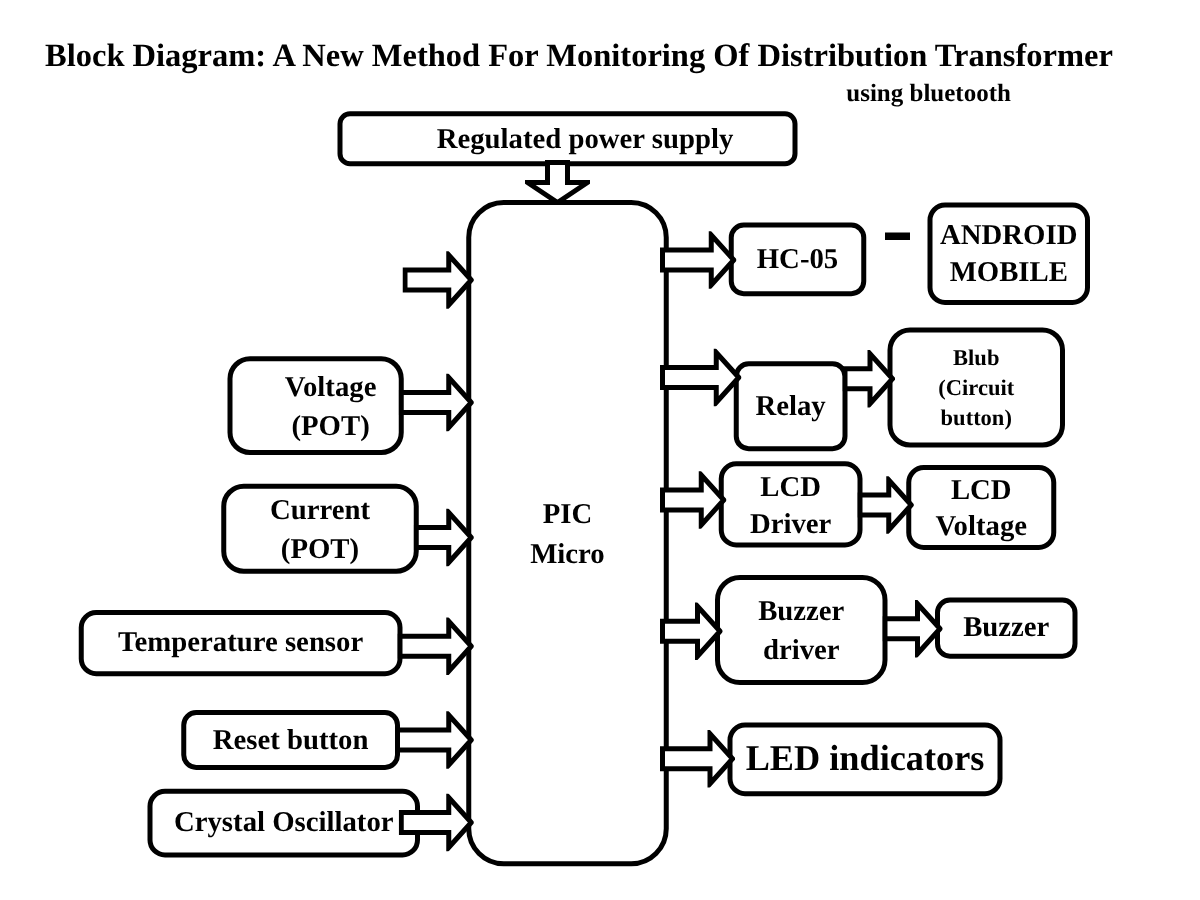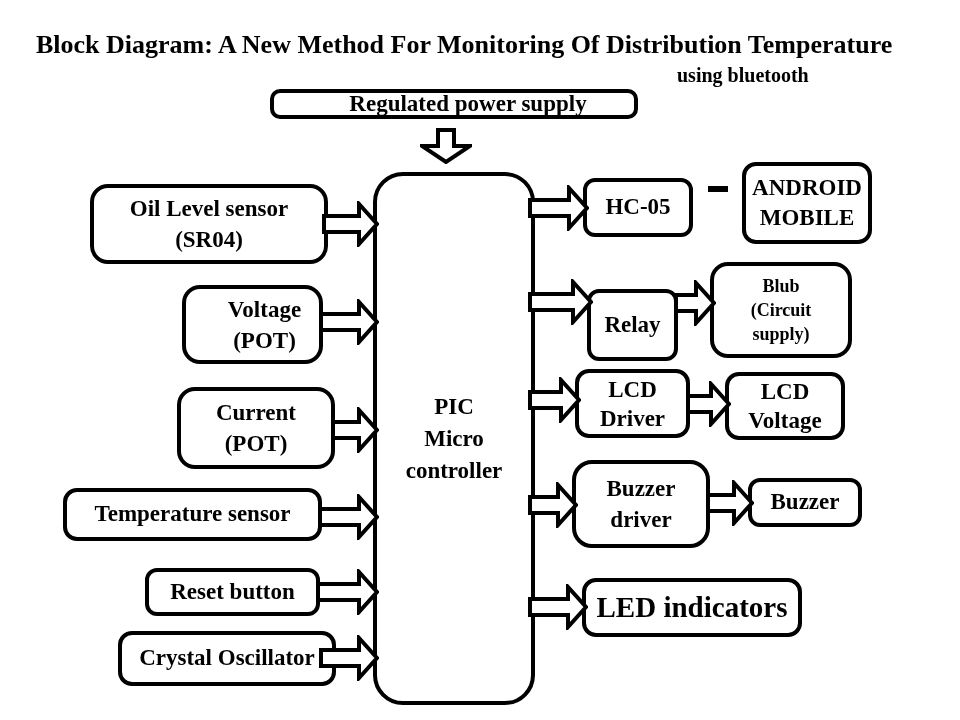--- a/index.html
+++ b/index.html
@@ -48,44 +48,39 @@
   .dash{
     position:absolute;
     background:#000;
   }
 </style>
 </head>
 <body>
 
 <div id="stage">
 
-  <div class="title">Block Diagram: A New Method For Monitoring Of Distribution Temperature</div>
+  <div class="title">Block Diagram: A New Method For Monitoring Of Distribution Transformer</div>
   <div class="subtitle">using bluetooth</div>
 
-  <div class="box" style="left:270px;top:89px;width:368px;height:30px;border-radius:10px;font-size:23px;padding-left:28px;">
+  <div class="box" style="left:270px;top:89px;width:368px;height:44px;border-radius:10px;font-size:23px;padding-left:28px;">
     <div>Regulated power supply</div>
   </div>
 
-  <div class="box" style="left:373px;top:160px;width:162px;height:533px;border-radius:30px;font-size:23px;line-height:32px;margin-top:12px;">
+  <div class="box" style="left:373px;top:160px;width:162px;height:533px;border-radius:30px;font-size:23px;line-height:32px;">
     <div>PIC</div>
     <div>Micro</div>
-    <div>controller</div>
   </div>
 
-  <div class="box" style="left:90px;top:184px;width:238px;height:80px;border-radius:18px;font-size:23px;line-height:31px;">
-    <div>Oil Level sensor</div>
-    <div>(SR04)</div>
-  </div>
 
   <div class="box" style="left:182px;top:285px;width:141px;height:79px;border-radius:18px;font-size:23px;line-height:31px;padding-left:24px;">
     <div>Voltage</div>
     <div>(POT)</div>
   </div>
 
-  <div class="box" style="left:177px;top:387px;width:158px;height:82px;border-radius:18px;font-size:23px;line-height:31px;">
+  <div class="box" style="left:177px;top:387px;width:158px;height:72px;border-radius:18px;font-size:23px;line-height:31px;">
     <div>Current</div>
     <div>(POT)</div>
   </div>
 
   <div class="box" style="left:63px;top:488px;width:259px;height:53px;border-radius:14px;font-size:23px;">
     <div>Temperature sensor</div>
   </div>
 
   <div class="box" style="left:145px;top:568px;width:175px;height:48px;border-radius:12px;font-size:23px;">
     <div>Reset button</div>
@@ -104,21 +99,21 @@
     <div>MOBILE</div>
   </div>
 
   <div class="box" style="left:587px;top:272px;width:91px;height:72px;border-radius:12px;font-size:23px;margin-top:17px;">
     <div>Relay</div>
   </div>
 
   <div class="box" style="left:710px;top:262px;width:142px;height:96px;border-radius:18px;font-size:18px;line-height:24px;text-align:center;">
     <div>Blub</div>
     <div>(Circuit</div>
-    <div>supply)</div>
+    <div>button)</div>
   </div>
 
   <div class="box" style="left:575px;top:369px;width:115px;height:69px;border-radius:14px;font-size:23px;line-height:29px;">
     <div>LCD</div>
     <div>Driver</div>
   </div>
 
   <div class="box" style="left:725px;top:372px;width:120px;height:68px;border-radius:14px;font-size:23px;line-height:29px;">
     <div>LCD</div>
     <div>Voltage</div>

